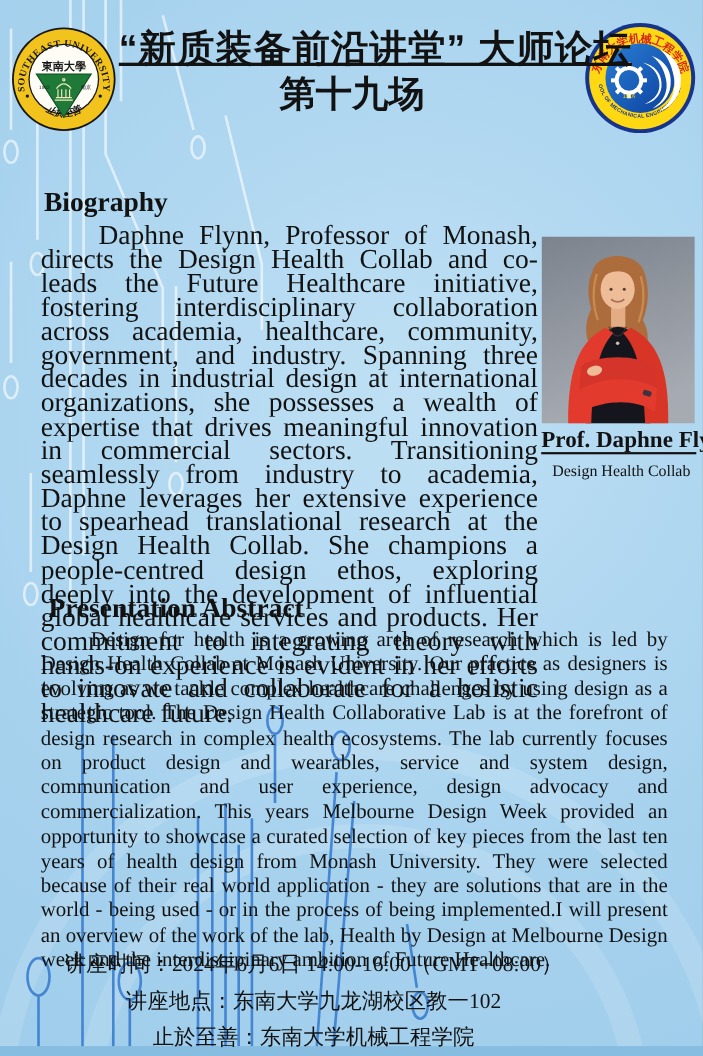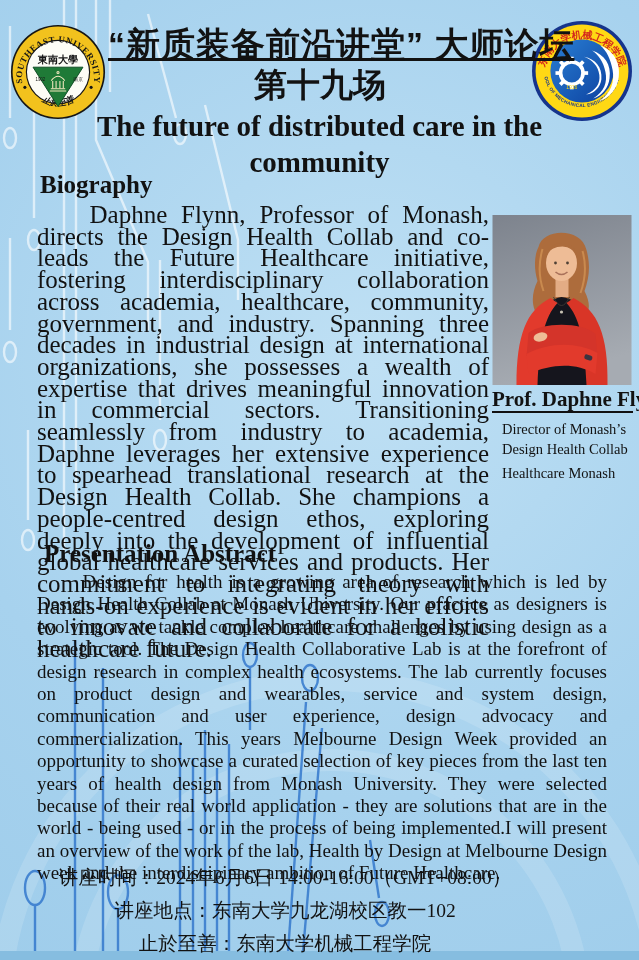--- a/index.html
+++ b/index.html
@@ -170,24 +170,20 @@
       <path d="M52,36 C63,38 70,46 69,58 C68,66 62,72 54,73 C64,69 68,62 67,54 C66,45 60,39 52,36 Z" fill="#fff"></path>
       <path d="M60,30 C72,34 79,44 77,57 C76,66 70,74 61,77 C72,70 75,61 73,51 C71,41 66,34 60,30 Z" fill="#fff"></path>
       <path d="M68,25 C81,30 88,42 86,56 C85,67 77,77 66,80 C79,72 82,60 80,49 C78,38 74,30 68,25 Z" fill="#fff"></path>
     </g>
     <text x="40" y="68" text-anchor="middle" font-size="5" font-family="Liberation Sans, sans-serif" fill="var(--sme-yellow)">1916</text>
   </svg>
 
   <div class="zh-titles">
     <div class="zh-line1">“新质装备前沿讲堂” 大师论坛</div>
     <div class="zh-line2">第十九场</div>
-  </div>
-  <div class="en-title">
-    <div>The future of distributed care in the</div>
-    <div>community</div>
   </div>
 
   <h2 class="section-heading bio-heading">Biography</h2>
   <p class="bio-text">Daphne Flynn, Professor of Monash, directs the Design Health Collab and co-leads the Future Healthcare initiative, fostering interdisciplinary collaboration across academia, healthcare, community, government, and industry. Spanning three decades in industrial design at international organizations, she possesses a wealth of expertise that drives meaningful innovation in commercial sectors. Transitioning seamlessly from industry to academia, Daphne leverages her extensive experience to spearhead translational research at the Design Health Collab. She champions a people-centred design ethos, exploring deeply into the development of influential global healthcare services and products.  Her commitment to integrating theory with hands-on experience is evident in her efforts to innovate and collaborate for a holistic healthcare future.</p>
 
   <aside class="speaker-card">
     <svg class="speaker-photo" viewBox="0 0 139 170">
       <defs>
         <linearGradient id="photoBg" x1="0" y1="0" x2="0.25" y2="1">
           <stop offset="0" stop-color="#7d838d"></stop>
@@ -212,23 +208,21 @@
         <path d="M115,170 C116,120 105,95 81,83 L74,88 C87,102 92,124 94,170 Z" fill="#d93527"></path>
         <path d="M36,118 C50,107 90,107 103,119 L105,141 C88,128 52,130 34,141 Z" fill="#d4342a"></path>
         <path d="M34,139 C58,127 84,127 105,138 L103,159 C83,147 58,149 36,159 Z" fill="var(--blazer-red)"></path>
         <ellipse cx="48" cy="122" rx="7" ry="4.5" fill="#eebc96" transform="rotate(-14 48 122)"></ellipse>
         <rect x="92" y="140" width="8" height="5" rx="2" fill="#3c3440" transform="rotate(18 96 142)"></rect>
       </g>
     </svg>
     <div class="speaker-name">Prof. Daphne Flynn</div>
     <div class="name-rule"></div>
     <div class="speaker-desc">
-      <div class="line">Director of Monash’s</div>
       <div class="line">Design Health Collab</div>
-      <div class="line">Healthcare Monash</div>
     </div>
   </aside>
 
   <h2 class="section-heading abs-heading">Presentation Abstract</h2>
   <p class="abs-text">Design for health is a growing area of research which is led by Design Health Collab at Monash University. Our practice as designers is evolving as we tackle complex healthcare challenges by using design as a strategic tool. The Design Health Collaborative Lab is at the forefront of design research in complex health ecosystems. The lab currently focuses on product design and wearables, service and system design, communication and user experience, design advocacy and commercialization. This years Melbourne Design Week provided an opportunity to showcase a curated selection of key pieces from the last ten years of health design from Monash University. They were selected because of their real world application - they are solutions that are in the world - being used - or in the process of being implemented.I will present an overview of the work of the lab, Health by Design at Melbourne Design week and the interdiscipinary ambition of Future Healthcare.</p>
 
   <footer class="footer">
     <div>讲座时间：2024年6月6日 14:00-16:00（GMT+08:00）</div>
     <div>讲座地点：东南大学九龙湖校区教一102</div>
     <div>止於至善：东南大学机械工程学院</div>

